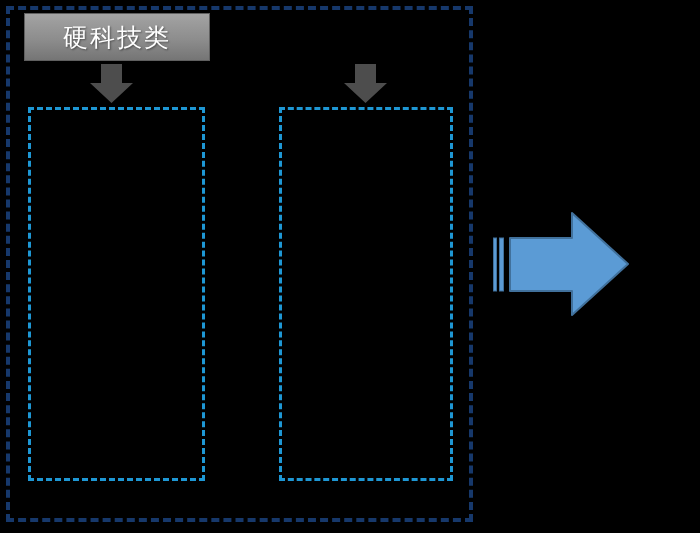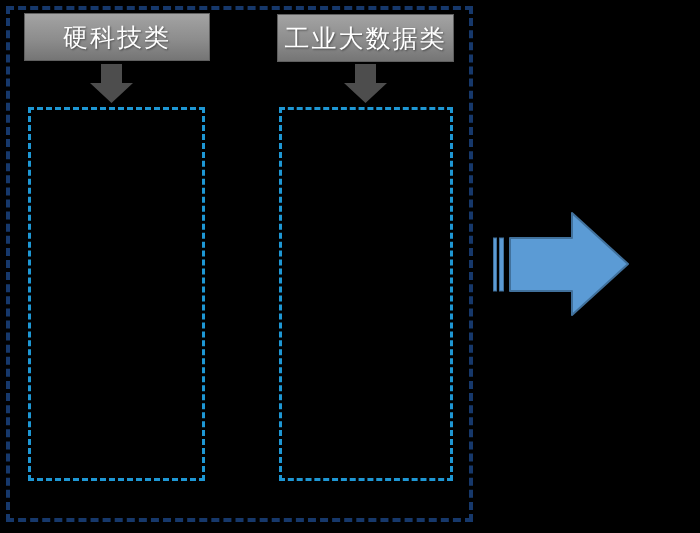--- a/index.html
+++ b/index.html
@@ -81,23 +81,20 @@
   <div class="header-box header-hard-tech">
     <span>硬科技类</span>
   </div>
   <svg class="down-arrow down-arrow-1" viewBox="0 0 43 39" aria-hidden="true">
     <polygon points="11,0 32,0 32,19 43,19 21.5,39 0,19 11,19" fill="var(--small-arrow)"></polygon>
   </svg>
   <div class="content-box content-hard-tech">
     <span></span>
   </div>
 
-  <div class="header-box header-big-data">
-    <span>工业大数据类</span>
-  </div>
   <svg class="down-arrow down-arrow-2" viewBox="0 0 43 39" aria-hidden="true">
     <polygon points="11,0 32,0 32,19 43,19 21.5,39 0,19 11,19" fill="var(--small-arrow)"></polygon>
   </svg>
   <div class="content-box content-big-data">
     <span></span>
   </div>
 
   <svg class="big-arrow" viewBox="0 0 138 105" aria-hidden="true">
     <rect x="1.5" y="26" width="3" height="53" fill="var(--big-arrow-fill)" stroke="var(--big-arrow-stroke)" stroke-width="1"></rect>
     <rect x="7.5" y="26" width="4" height="53" fill="var(--big-arrow-fill)" stroke="var(--big-arrow-stroke)" stroke-width="1"></rect>

